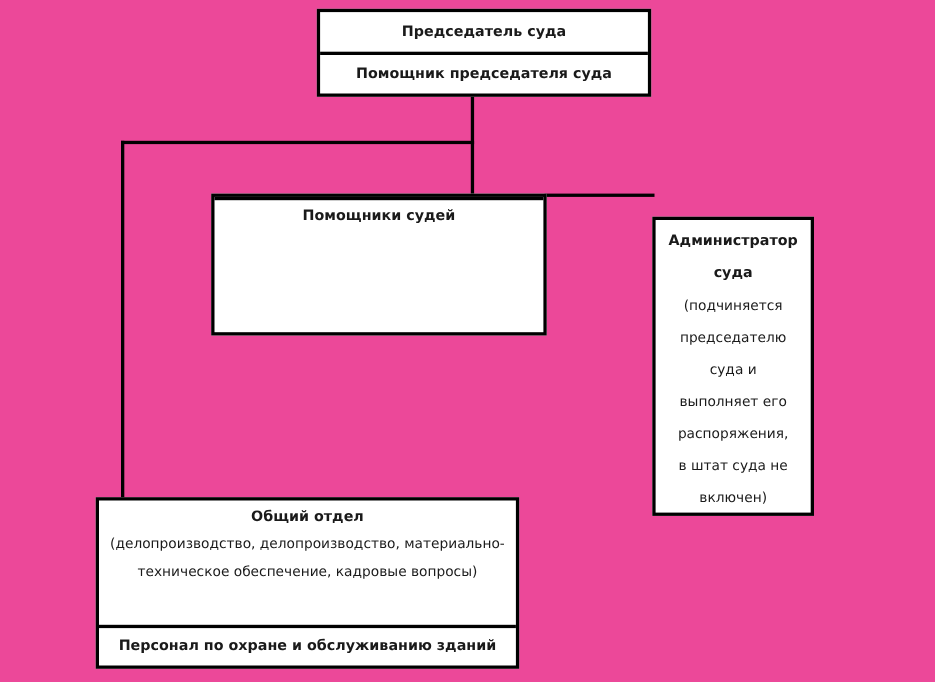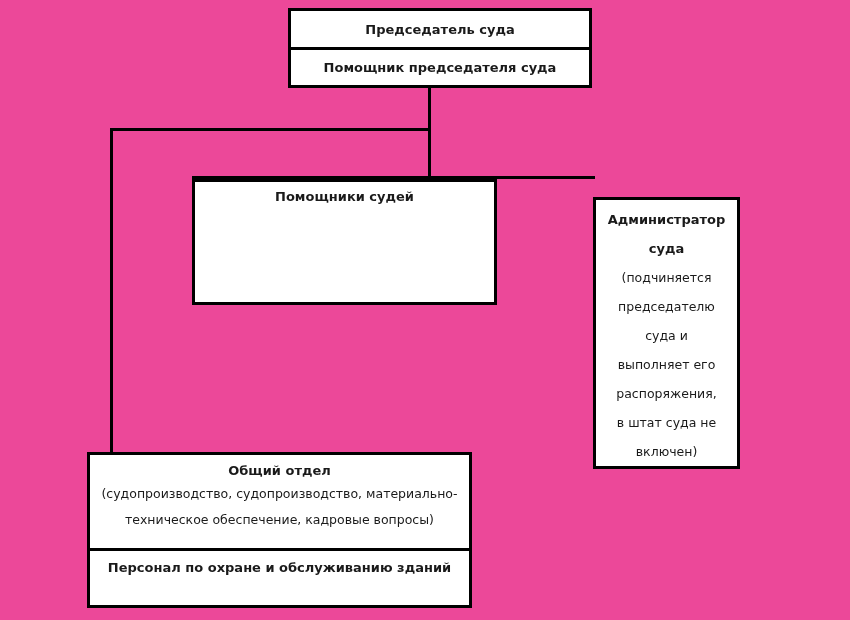--- a/index.html
+++ b/index.html
@@ -71,21 +71,21 @@
     font-weight: bold;
     font-size: 13px;
     line-height: 29px;
   }
   #box-admin .admin-note-line {
     line-height: 29px;
   }
   
   #box-general { left: 87px; top: 452px; width: 385px; height: 156px; }
   #box-general .r1 {
-    height: 93px;
+    height: 113px;
     text-align: center;
     padding-top: 5px;
     border-radius: 20px;
   }
   #box-general .general-title {
     font-weight: bold;
     font-size: 13px;
     line-height: 21px;
   }
   #box-general .general-note-line {
@@ -129,19 +129,19 @@
     <div class="note admin-note-line">суда и</div>
     <div class="note admin-note-line">выполняет его</div>
     <div class="note admin-note-line">распоряжения,</div>
     <div class="note admin-note-line">в штат суда не</div>
     <div class="note admin-note-line">включен)</div>
   </div>
 
   <div class="box" id="box-general">
     <div class="row r1">
       <div class="general-title">Общий отдел</div>
-      <div class="note general-note-line">(судопроизводство, судопроизводство, материально-</div>
+      <div class="note general-note-line">(делопроизводство, делопроизводство, материально-</div>
       <div class="note general-note-line">техническое обеспечение, кадровые вопросы)</div>
     </div>
     <div class="row divided r2 bold fs13">Персонал по охране и обслуживанию зданий</div>
   </div>
 
 </div>
 
 </body></html>

